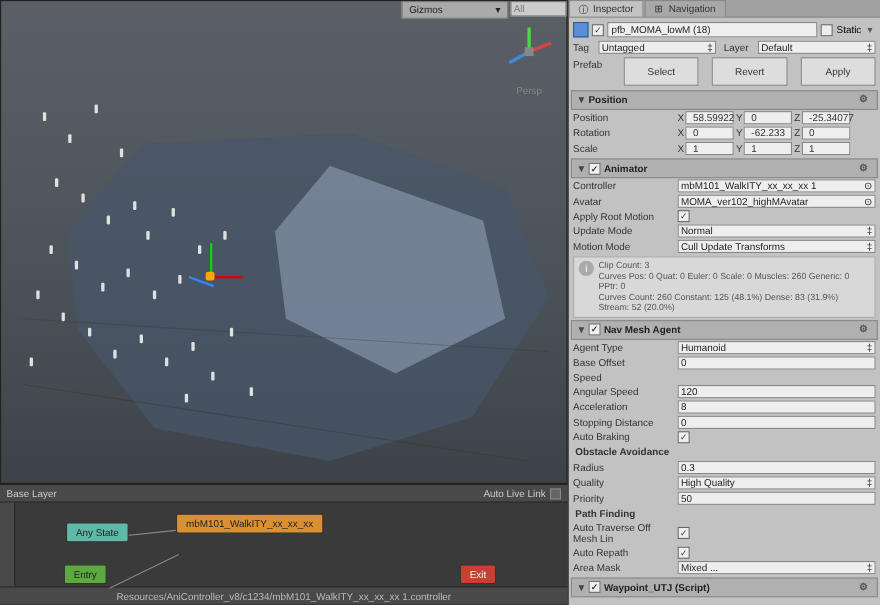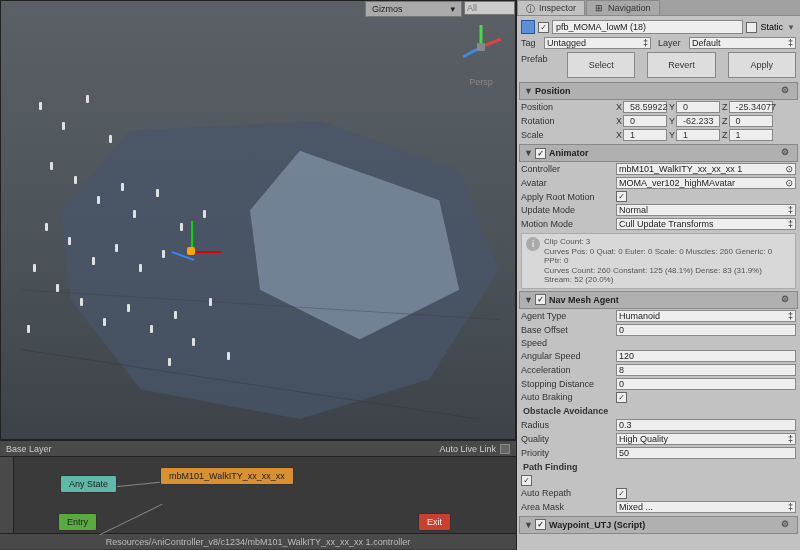--- a/index.html
+++ b/index.html
@@ -344,20 +344,21 @@
             <span>High Quality</span>
             <span style="margin-left:auto">‡</span>
           </div>
         </div>
       <div class="row">
           <span class="lbl">Priority</span>
           <div class="val">50</div>
         </div>
       <div class="sub-lbl">Path Finding</div>
       <div class="row">
+          <span class="lbl">Auto Traverse Off Mesh Lin</span>
           <span class="chk on"></span>
         </div>
       <div class="row">
           <span class="lbl">Auto Repath</span>
           <span class="chk on"></span>
         </div>
       <div class="row">
           <span class="lbl">Area Mask</span>
           <div class="val">
             <span>Mixed ...</span>

